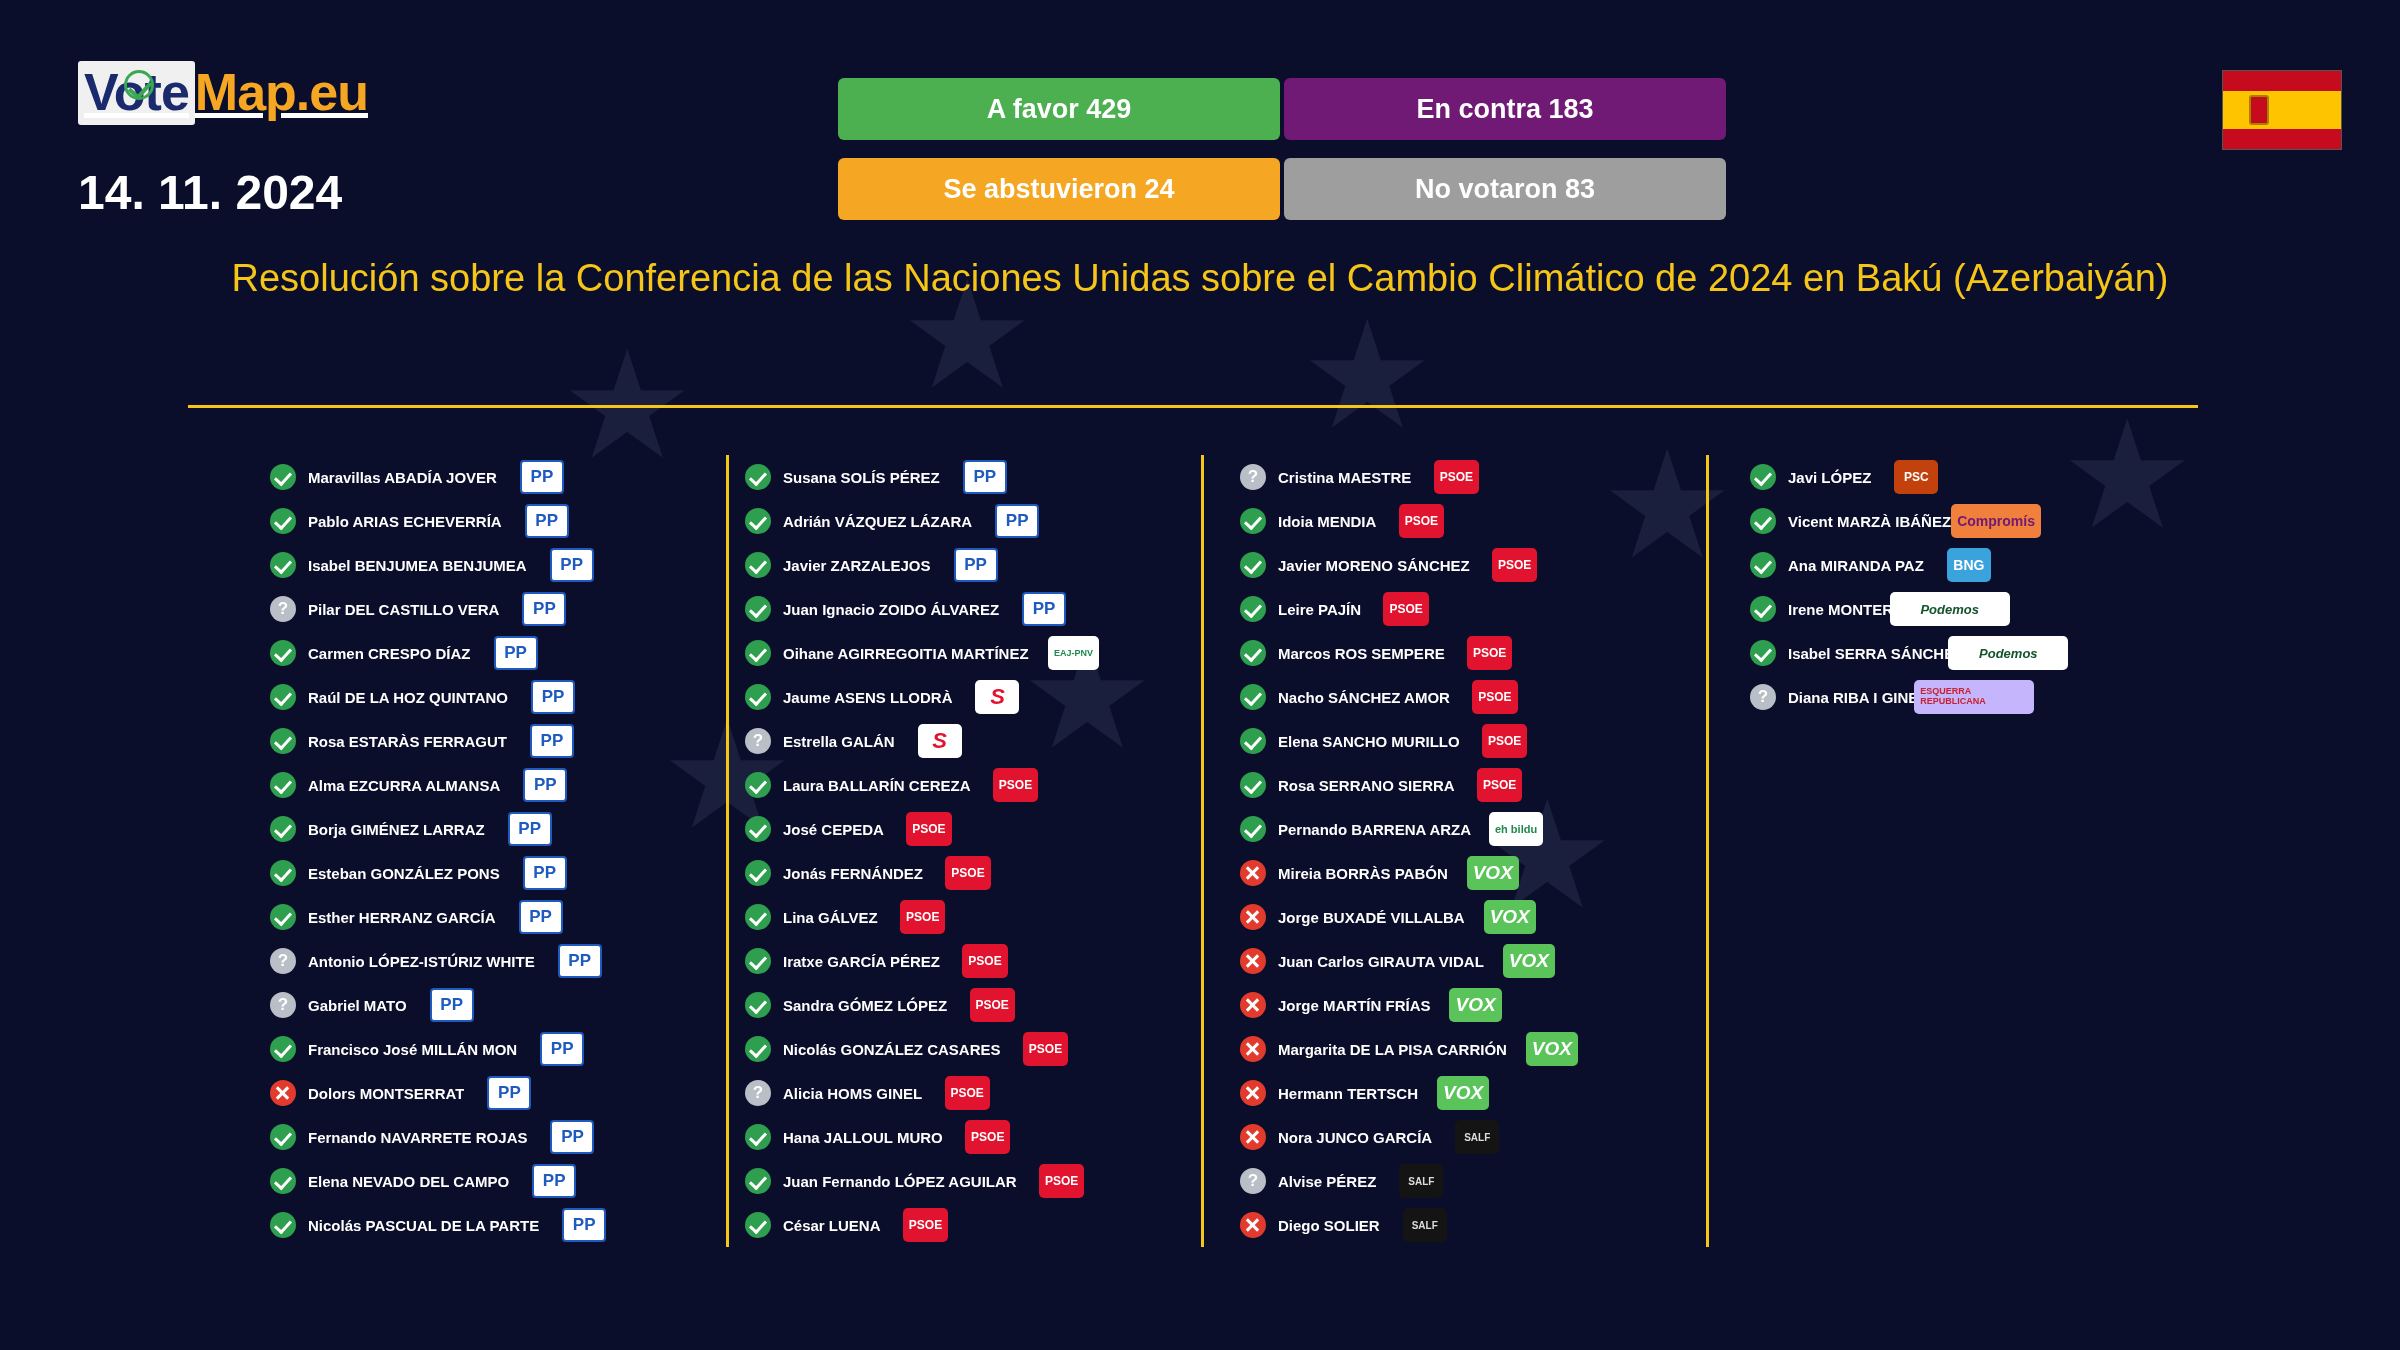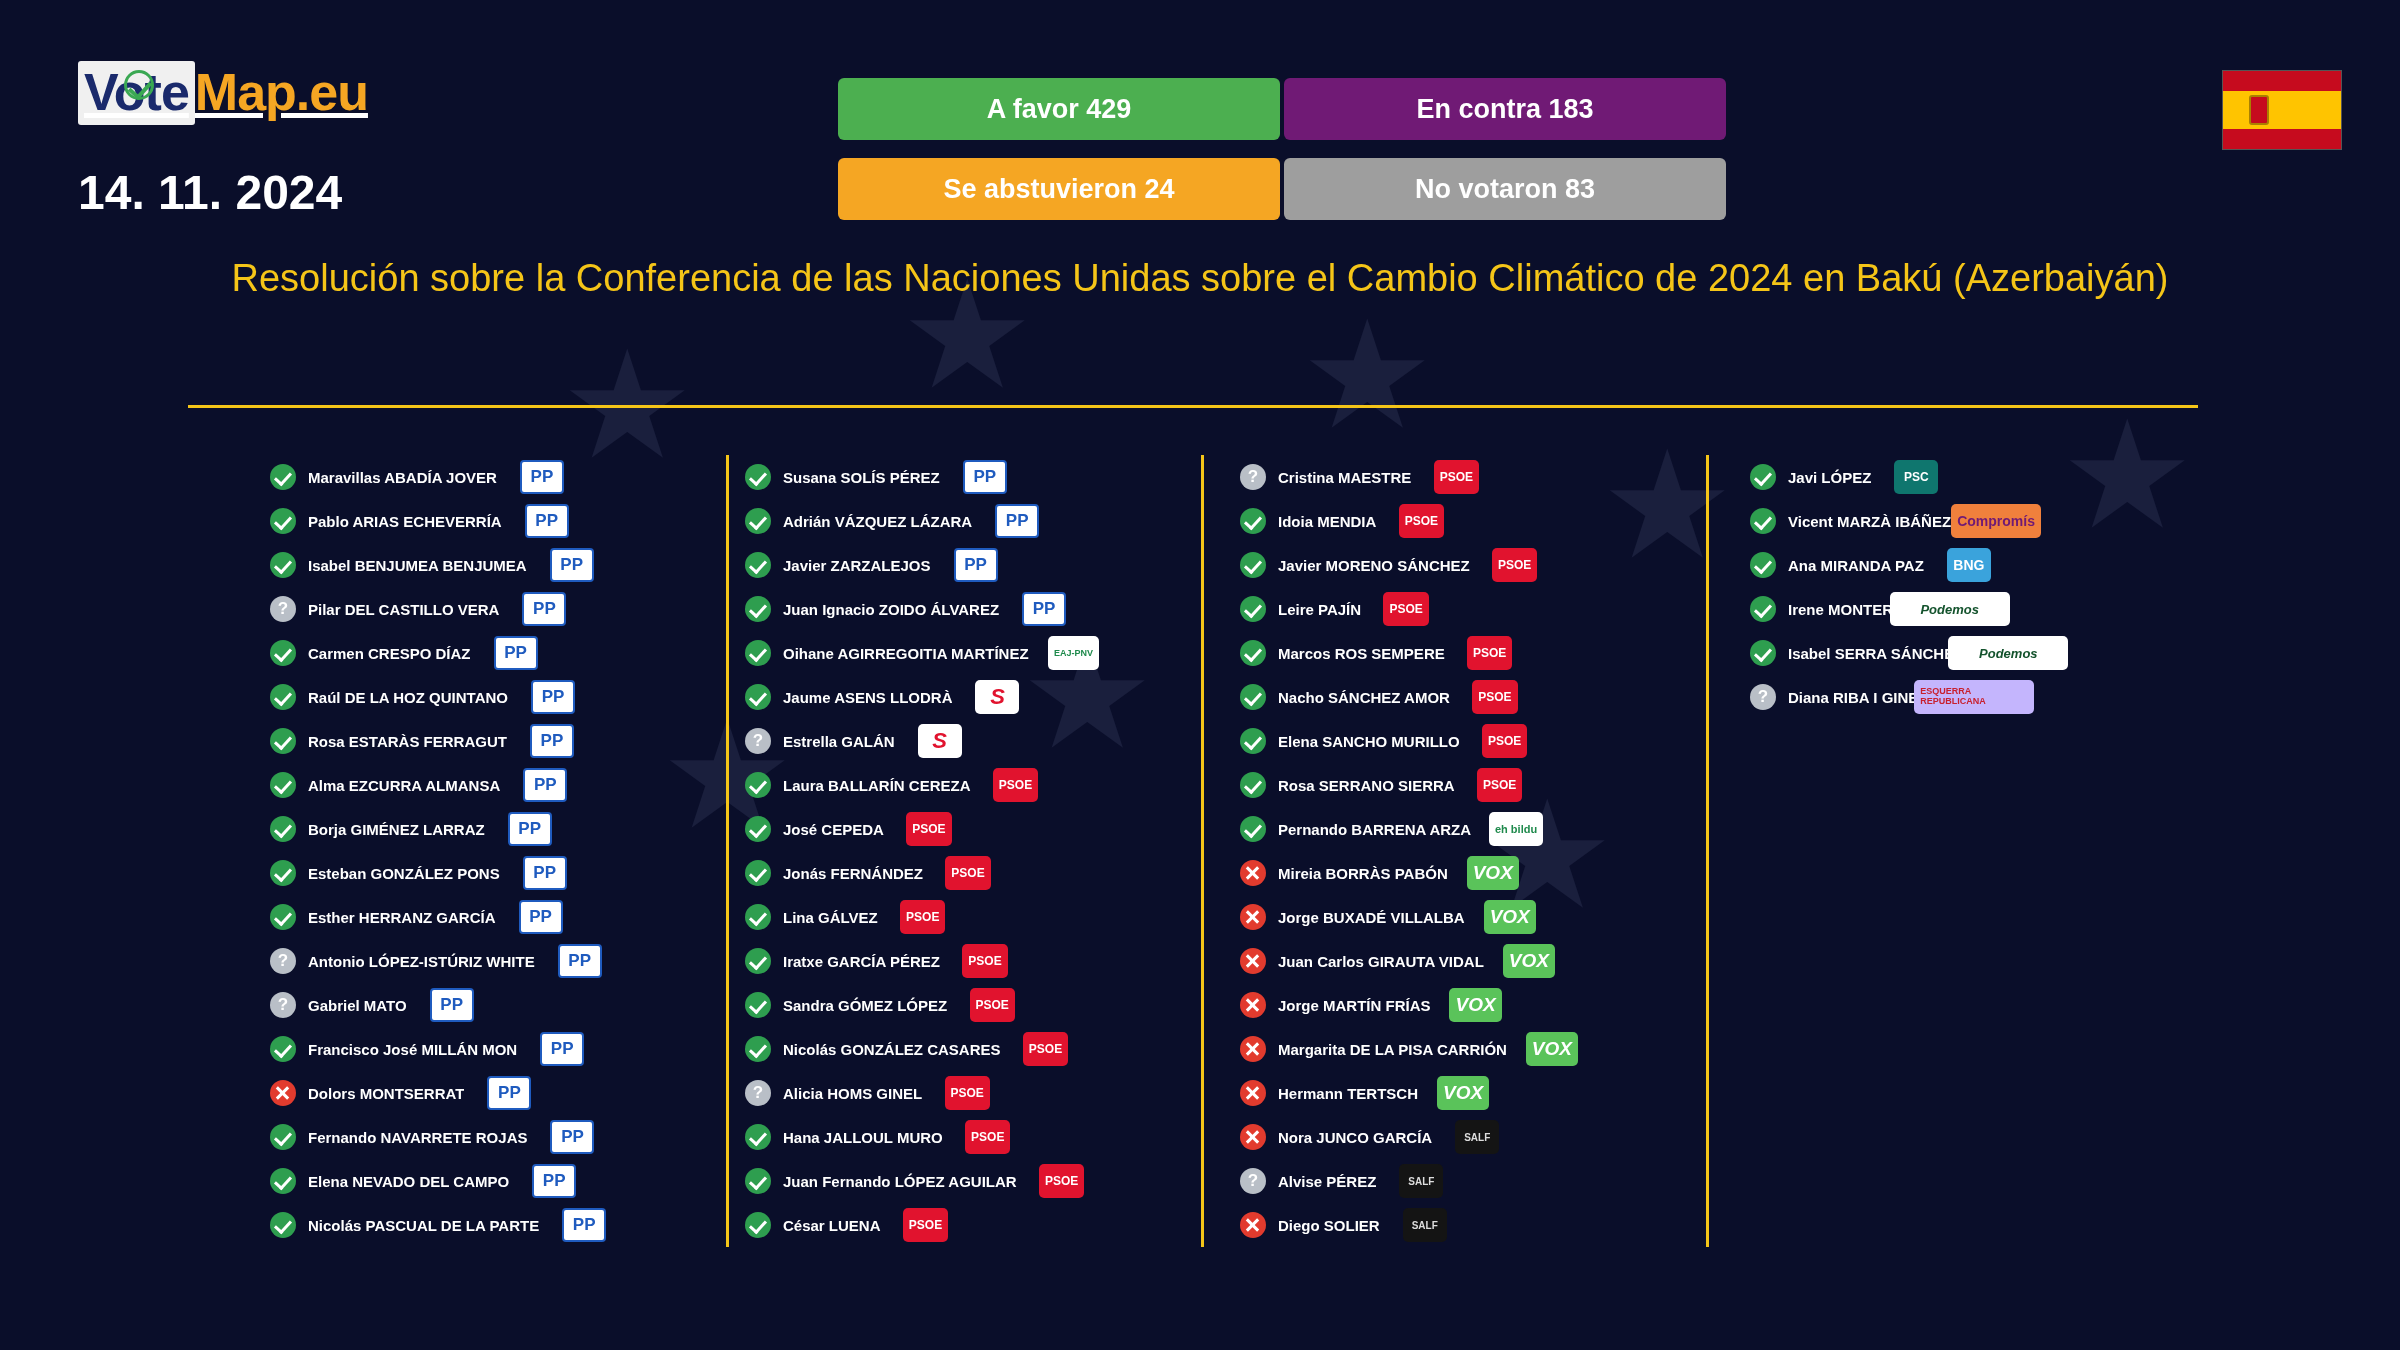--- a/index.html
+++ b/index.html
@@ -115,21 +115,21 @@
     font-size: 15px; font-weight: bold; padding: 0 6px;
     background: #fff; color: #0a0e2a;
   }
   .p-pp { background: #ffffff; color: #1f5bbf; border: 2px solid #1f5bbf; border-radius: 4px; font-size: 17px; }
   .p-psoe { background: #e1132e; color: #fff; font-size: 12px; }
   .p-s { background: #fff; color: #e1132e; font-size: 22px; font-style: italic; }
   .p-vox { background: #5ac35a; color: #fff; font-size: 19px; font-style: italic; }
   .p-ehbildu { background: #ffffff; color: #1f8a4c; font-size: 11px; line-height: 1.0; flex-direction: column; }
   .p-eaj { background: #ffffff; color: #1f8a4c; font-size: 9px; flex-direction: column; }
   .p-podemos { background: #ffffff; color: #14532d; font-size: 13px; min-width: 120px; font-style: italic; }
-  .p-sumar { background: #0f766e; color: #fff; font-size: 12px; }
+  .p-sumar { background: #c2410c; color: #fff; font-size: 12px; }
   .p-bng { background: #3aa3dc; color: #fff; font-size: 14px; }
   .p-erc { background: #c4b5fd; color: #c8202e; font-size: 9px; min-width: 120px; line-height: 1.1; }
   .p-dark { background: #141414; color: #ddd; font-size: 10px; }
   .p-orange { background: #f0803c; color: #701a75; font-size: 14px; }
 </style>
 </head>
 <body>
 
 <div class="stars">
   <div class="star" style="left:560px; top:330px;">★</div>

